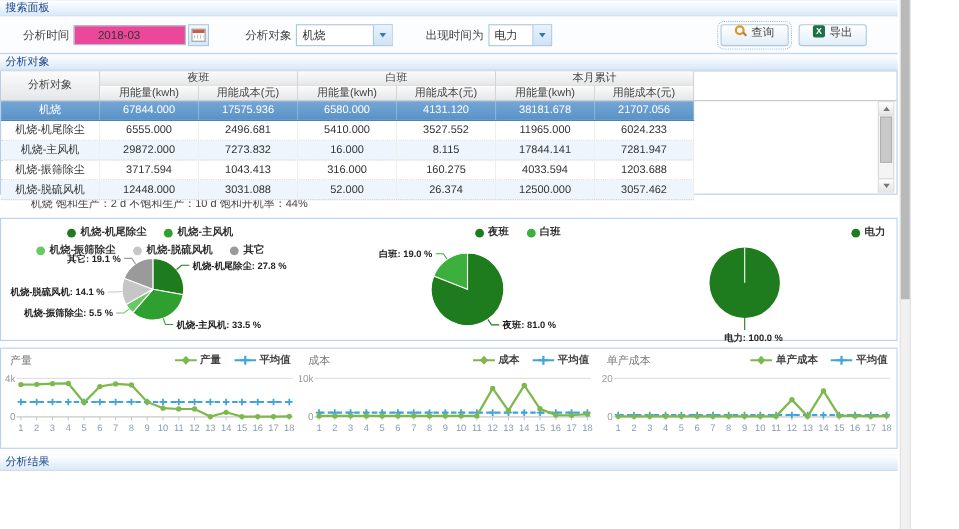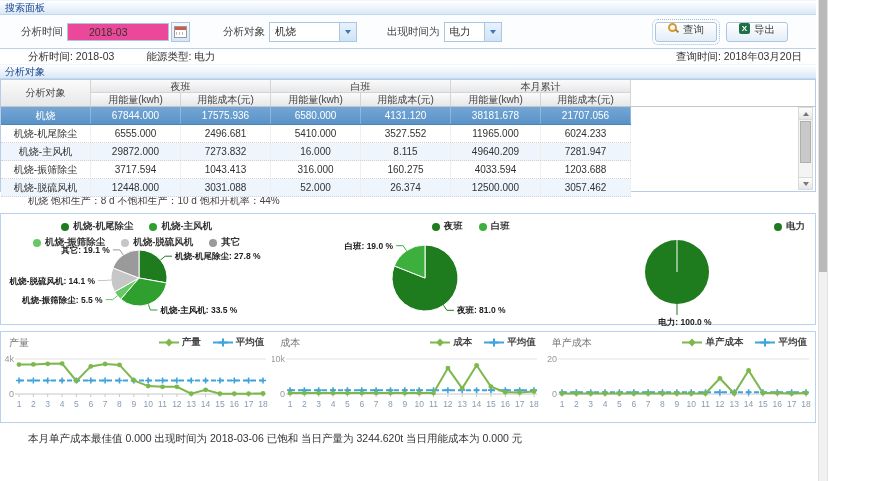--- a/index.html
+++ b/index.html
@@ -119,25 +119,20 @@
         <span class="mag"></span>
         <span>查询</span>
       </button>
       <button class="btn">
         <span class="xls"></span>
         <span>导出</span>
       </button>
     </span>
   </div>
 
-  <div class="summary">
-    <span class="s1">分析时间: 2018-03</span>
-    <span class="s2">能源类型: 电力</span>
-    <span class="s3">查询时间: 2018年03月20日</span>
-  </div>
 
   <div class="sect-hd">
     <span>分析对象</span>
   </div>
   <div class="gridp">
     <div class="thead">
       <div class="th obj">分析对象</div>
       <div class="gcol">
         <div class="th gh">夜班</div>
         <div class="sub">
@@ -178,21 +173,21 @@
           <div class="tc">3527.552</div>
           <div class="tc">11965.000</div>
           <div class="tc">6024.233</div>
         </div>
         <div class="trow alt">
           <div class="tc">机烧-主风机</div>
           <div class="tc">29872.000</div>
           <div class="tc">7273.832</div>
           <div class="tc">16.000</div>
           <div class="tc">8.115</div>
-          <div class="tc">49640.209</div>
+          <div class="tc">17844.141</div>
           <div class="tc">7281.947</div>
         </div>
         <div class="trow">
           <div class="tc">机烧-振筛除尘</div>
           <div class="tc">3717.594</div>
           <div class="tc">1043.413</div>
           <div class="tc">316.000</div>
           <div class="tc">160.275</div>
           <div class="tc">4033.594</div>
           <div class="tc">1203.688</div>
@@ -210,21 +205,21 @@
     <div class="vscroll">
       <div class="varrow up">
           <span class="tri-up"></span>
         </div>
       <div class="vthumb"></div>
       <div class="varrow dn">
           <span class="tri-dn"></span>
         </div>
     </div>
   </div>
-  <div class="note">机烧 饱和生产：8 d 不饱和生产：10 d 饱和开机率：44%</div>
+  <div class="note">机烧 饱和生产：2 d 不饱和生产：10 d 饱和开机率：44%</div>
 
   <div class="piesbox">
     <div class="pie-cell c1">
         <div class="pie-legend">
           <span class="lg-item">
             <span class="lg-dot" style="background: rgb(30, 123, 30);"></span>
             <span>机烧-机尾除尘</span>
           </span>
           <span class="lg-item">
             <span class="lg-dot" style="background: rgb(47, 160, 47);"></span>
@@ -586,18 +581,20 @@
           <circle cx="175.9" cy="28.3" r="2.4" fill="#7cb84c"></circle>
           <circle cx="190.2" cy="43.5" r="2.4" fill="#7cb84c"></circle>
           <circle cx="204.6" cy="20.4" r="2.4" fill="#7cb84c"></circle>
           <circle cx="218.9" cy="43.0" r="2.4" fill="#7cb84c"></circle>
           <circle cx="233.3" cy="43.1" r="2.4" fill="#7cb84c"></circle>
           <circle cx="247.6" cy="43.5" r="2.4" fill="#7cb84c"></circle>
           <circle cx="262.0" cy="43.0" r="2.4" fill="#7cb84c"></circle>
         </svg></div>
   </div>
 
-  <div class="result-text">本月单产成本最佳值 0.000 出现时间为 2018-03-06 已饱和 当日产量为 3244.620t 当日用能成本为 0.000 元</div>
+  <div class="sect-hd" style="margin-top:5px">
+    <span>分析结果</span>
+  </div>
 </div>
 
 <div class="pagebar">
   <div class="pthumb"></div>
 </div>
 
 </body></html>

